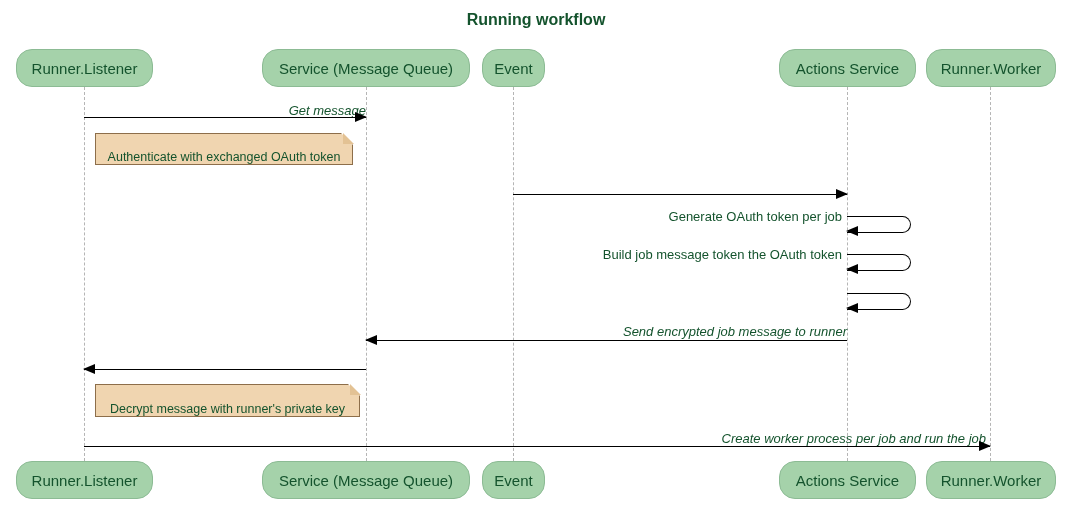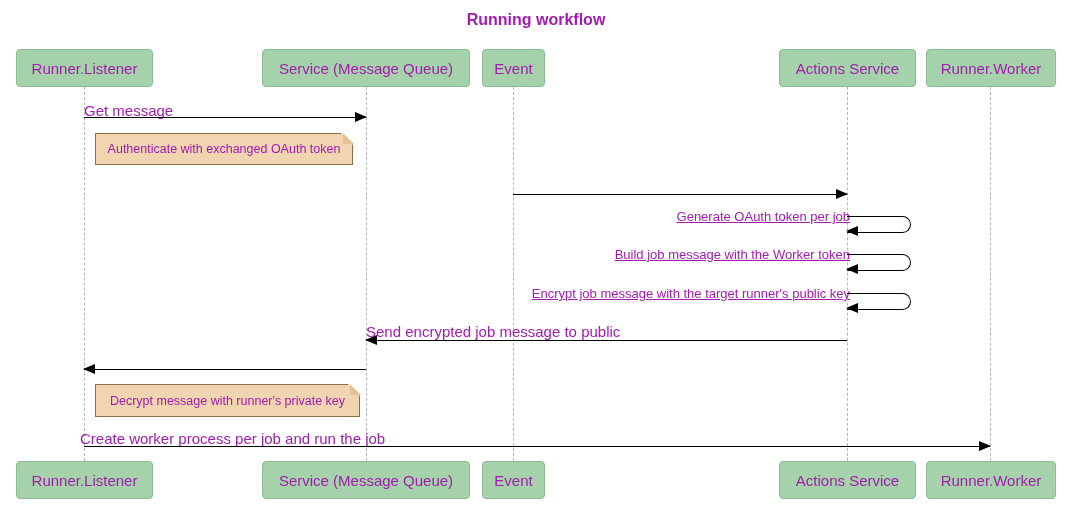--- a/index.html
+++ b/index.html
@@ -1,61 +1,60 @@
 <!DOCTYPE html>
 <html><head>
 <meta charset="utf-8">
 <style>
   html,body { margin:0; padding:0; background:#ffffff; }
   .canvas {
     position:relative; width:1072px; height:523px; background:#ffffff;
-    font-family:"Liberation Sans", sans-serif; color:#a21caf; overflow:hidden;
+    font-family:"Liberation Sans", sans-serif; color:#14532d; overflow:hidden;
   }
   .title {
     position:absolute; top:11px; left:0; width:100%; text-align:center;
     font-size:16px; font-weight:bold; white-space:nowrap;
   }
   .actor {
     position:absolute; height:38px; box-sizing:border-box;
-    background:#a5d2aa; border:1px solid #8cbb94; border-radius:4px;
+    background:#a5d2aa; border:1px solid #8cbb94; border-radius:16px;
     display:flex; align-items:center; justify-content:center;
     font-size:15px; white-space:nowrap;
   }
   .lifeline {
     position:absolute; top:87px; height:374px; width:0;
     border-left:1px dashed #b5b5b5;
   }
   .msg-label {
-    position:absolute; font-size:15px; line-height:15px; height:15px;
-    text-align:left; white-space:nowrap;
+    position:absolute; font-size:13px; line-height:15px; height:15px;
+    text-align:right; white-space:nowrap;font-style:italic;
   }
   .loop-label {
-    position:absolute; right:222px; font-size:13px; line-height:15px;
+    position:absolute; right:230px; font-size:13px; line-height:15px;
     white-space:nowrap;
-    text-decoration:underline;
   }
   .msg-line {
     position:absolute; height:0; border-top:1.5px solid #000;
   }
   .head {
     position:absolute; width:0; height:0;
     border-top:5px solid transparent; border-bottom:5px solid transparent;
   }
   .head.to-right { right:-1px; top:-5.7px; border-left:12px solid #000; }
   .head.to-left  { left:-1px;  top:-5.7px; border-right:12px solid #000; }
   .loop {
     position:absolute; width:64px; height:17px; box-sizing:border-box;
     border:1.5px solid #000; border-left:none;
     border-top-right-radius:9px; border-bottom-right-radius:9px;
   }
   .loop .head { left:-1px; bottom:-4.3px; border-right:12px solid #000; }
   .note {
     position:absolute; box-sizing:border-box;
     background:#f0d5b0; border:1.5px solid #8d6e4a;
-    display:flex; align-items:center; justify-content:center;
+    display:flex; align-items:flex-end; justify-content:center;
     font-size:12.5px; white-space:nowrap;
   }
   .note::before {
     content:""; position:absolute; top:-1.5px; right:-1.5px; width:0; height:0;
     border-top:13px solid #ffffff; border-left:13px solid transparent;
   }
   .note::after {
     content:""; position:absolute; top:-1.5px; right:-1.5px; width:0; height:0;
     border-bottom:11px solid #e3c294; border-right:11px solid transparent;
   }
@@ -91,31 +90,30 @@
 
   <div class="msg-line" style="left:513px;width:334px;top:194px">
     <span class="head to-right"></span>
   </div>
 
   <div class="loop-label" style="top:209px">Generate OAuth token per job</div>
   <div class="loop" style="left:847px;top:216px">
     <span class="head"></span>
   </div>
 
-  <div class="loop-label" style="top:247px">Build job message with the Worker token</div>
+  <div class="loop-label" style="top:247px">Build job message token the OAuth token</div>
   <div class="loop" style="left:847px;top:254px">
     <span class="head"></span>
   </div>
 
-  <div class="loop-label" style="top:286px">Encrypt job message with the target runner's public key</div>
   <div class="loop" style="left:847px;top:293px">
     <span class="head"></span>
   </div>
 
-  <div class="msg-label" style="left:366px;width:481px;top:324px">Send encrypted job message to public</div>
+  <div class="msg-label" style="left:366px;width:481px;top:324px">Send encrypted job message to runner</div>
   <div class="msg-line" style="left:366px;width:481px;top:340px">
     <span class="head to-left"></span>
   </div>
 
   <div class="msg-line" style="left:84px;width:282px;top:369px">
     <span class="head to-left"></span>
   </div>
 
   <div class="note" style="left:95px;top:384px;width:265px;height:33px">
     <span>Decrypt message with runner's private key</span>

